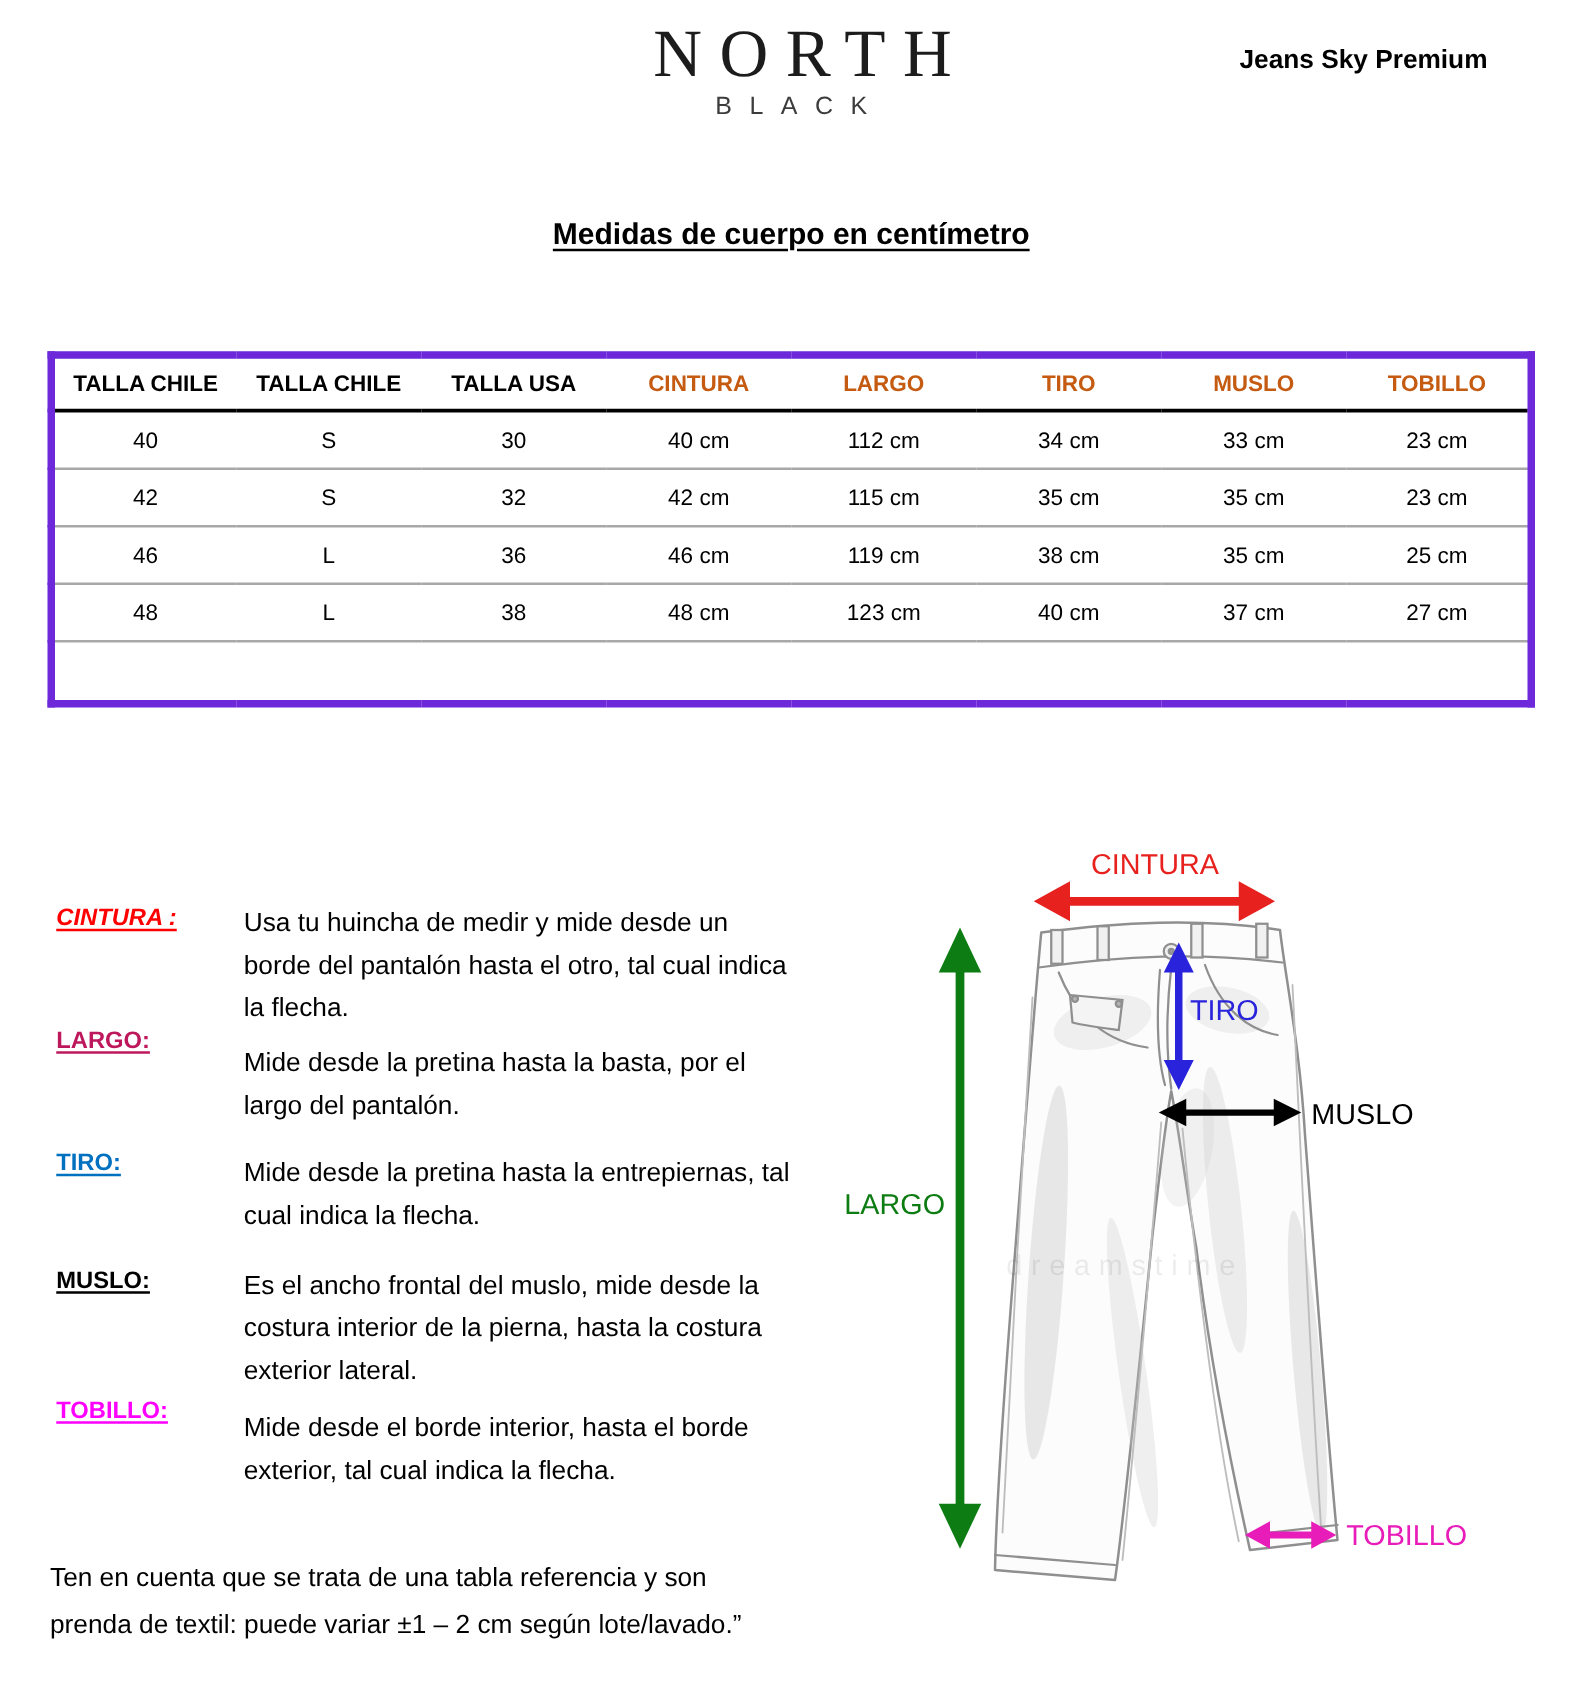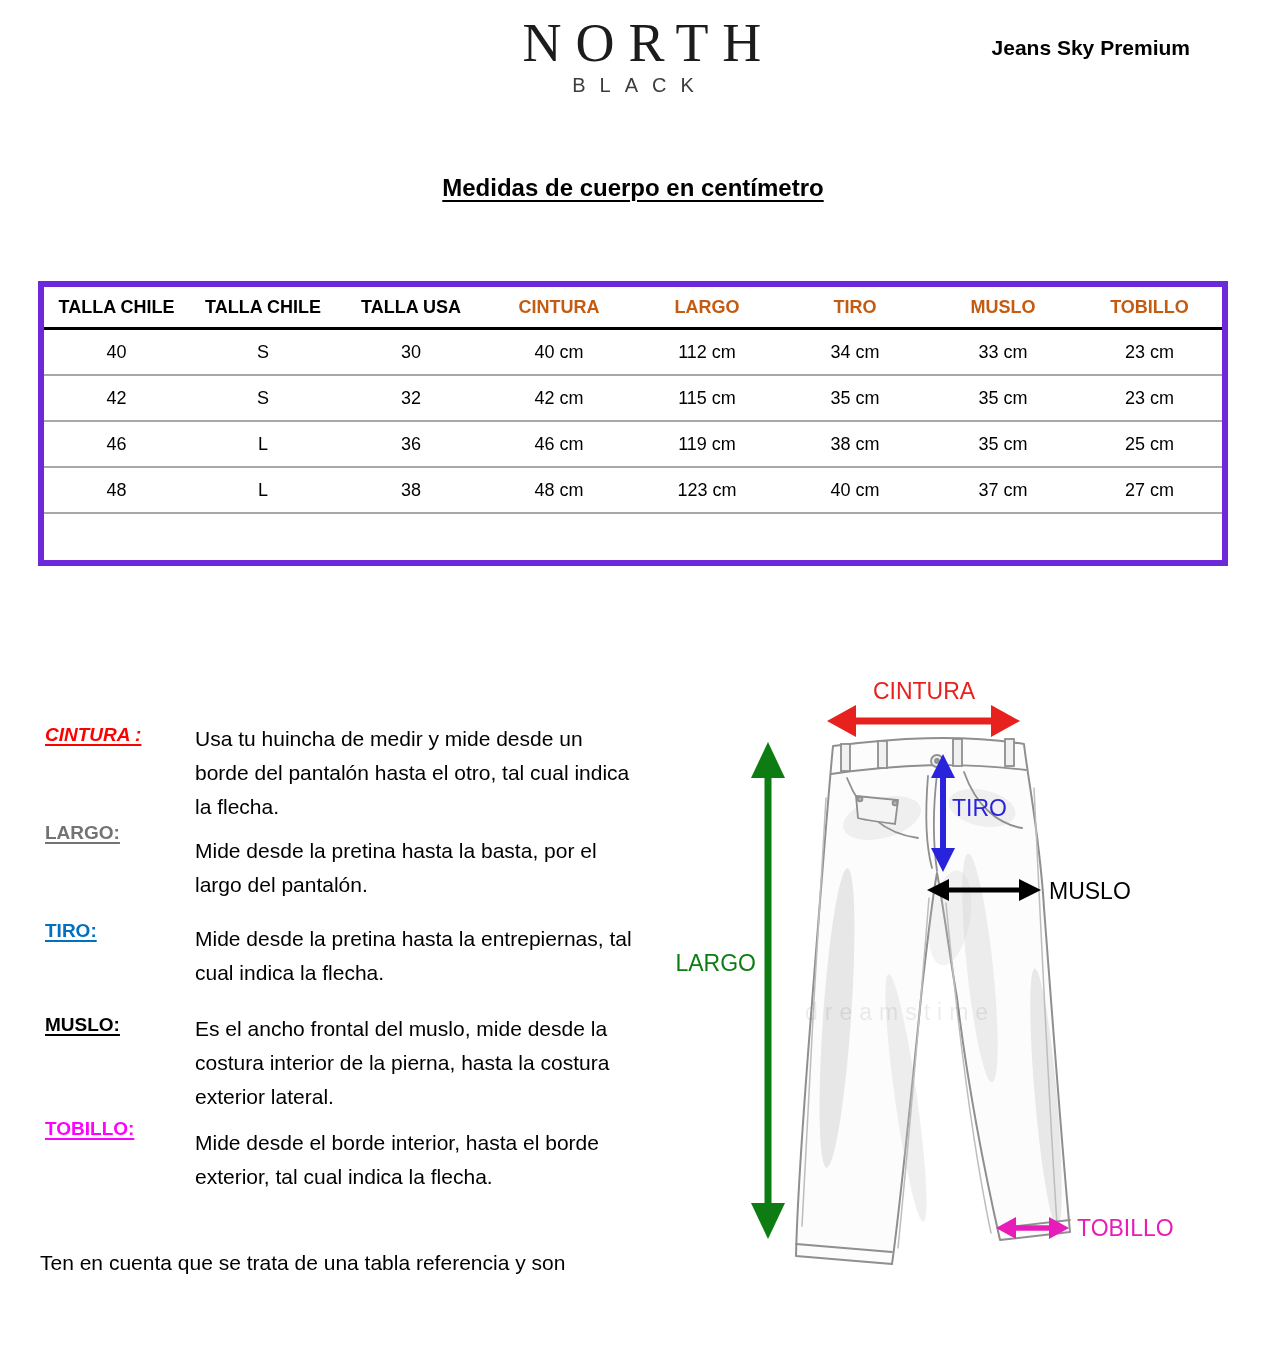--- a/index.html
+++ b/index.html
@@ -120,32 +120,33 @@
             <td></td>
             <td></td>
           </tr>
         </tbody>
     </table>
   </div>
 
   <div id="defs">
       <div class="def-label" style="top: 724px; color: rgb(255, 0, 0); font-style: italic;">CINTURA :</div>
       <div class="def-text" style="top: 722px;">Usa tu huincha de medir y mide desde un borde del pantalón hasta el otro, tal cual indica la flecha.</div>
-      <div class="def-label" style="top: 822px; color: #737373;">LARGO:</div>
+      <div class="def-label" style="top: 822px; color: #be185d;">LARGO:</div>
       <div class="def-text" style="top: 834px;">Mide desde la pretina hasta la basta, por el largo del pantalón.</div>
       <div class="def-label" style="top: 920px; color: rgb(0, 112, 192);">TIRO:</div>
       <div class="def-text" style="top: 922px;">Mide desde la pretina hasta la entrepiernas, tal cual indica la flecha.</div>
       <div class="def-label" style="top: 1014px; color: rgb(0, 0, 0);">MUSLO:</div>
       <div class="def-text" style="top: 1012px;">Es el ancho frontal del muslo, mide desde la costura interior de la pierna, hasta la costura exterior lateral.</div>
       <div class="def-label" style="top: 1118px; color: rgb(255, 0, 255);">TOBILLO:</div>
       <div class="def-text" style="top: 1126px;">Mide desde el borde interior, hasta el borde exterior, tal cual indica la flecha.</div>
     </div>
 
   <div class="footnote">
     <div>Ten en cuenta que se trata de una tabla referencia y son</div>
+    <div>prenda de textil: puede variar ±1 – 2 cm según lote/lavado.”</div>
   </div>
 
   <div class="diagram">
     <svg width="580" height="660" viewBox="0 0 580 660">
 
       <g stroke="var(--sketch_line)" stroke-width="2" fill="#fcfcfc" stroke-linejoin="round">
         <path d="M183,78 C177,140 168,260 160,360 C153,450 147,540 146,588
                  L242,596 C250,540 262,420 272,320 C277,276 282,232 287,205
                  C293,235 300,290 307,330 C318,420 336,510 350,572
                  L420,564 C411,470 401,330 394,240 C390,170 378,112 374,76

